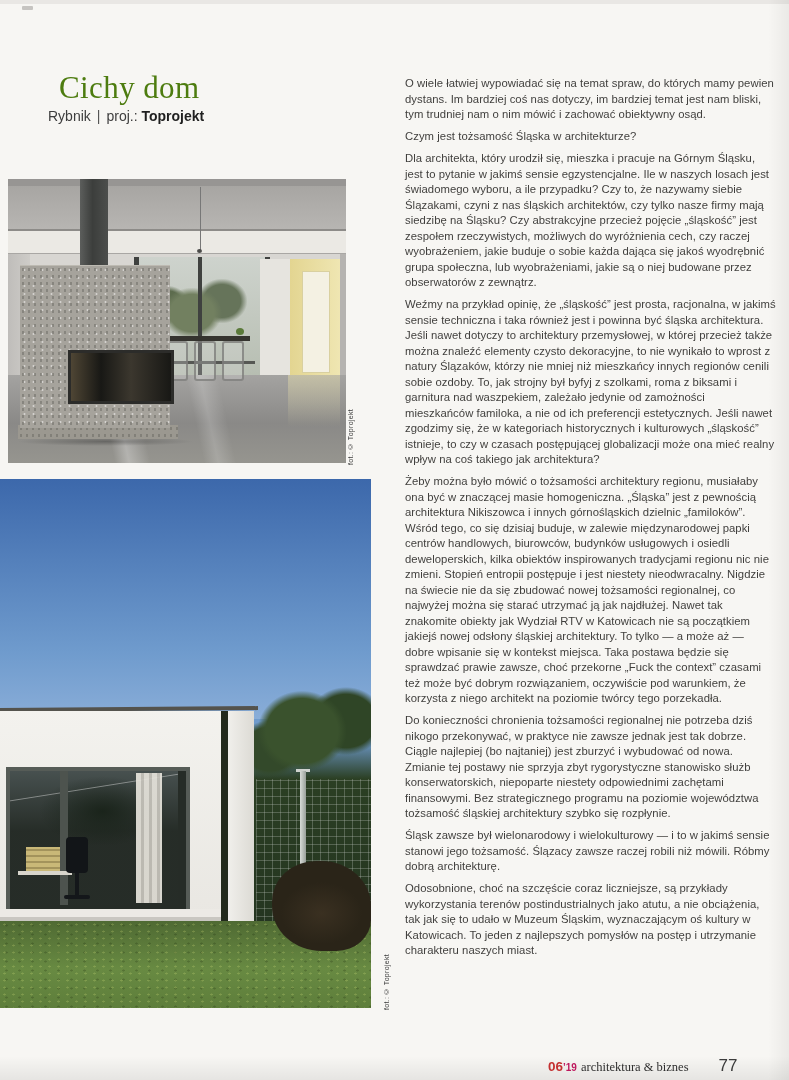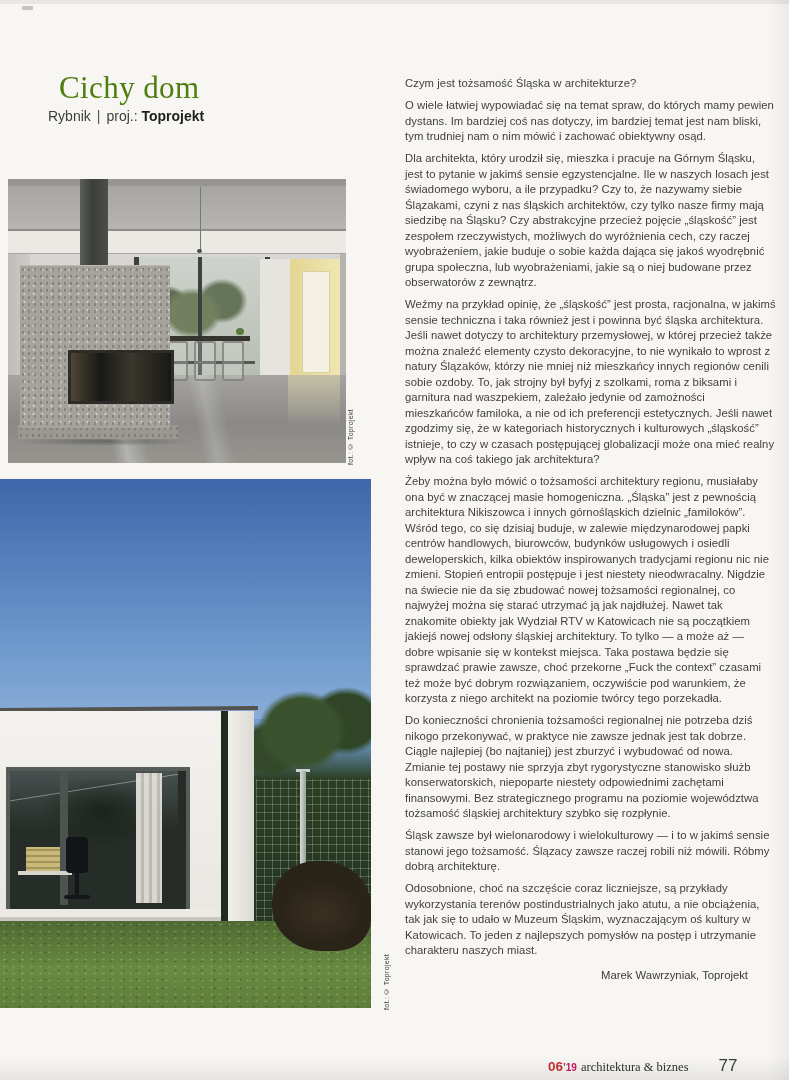--- a/index.html
+++ b/index.html
@@ -196,29 +196,28 @@
     <div class="e-chairbase"></div>
   </div>
   <div class="e-sill"></div>
   <div class="e-wallshadow"></div>
   <div class="e-lawn"></div>
   <div class="e-shrub"></div>
 </div>
 <div class="abs credit credit2">fot.: © Toprojekt</div>
 
 <div class="abs article">
+  <p>O wiele łatwiej wypowiadać się na temat spraw, do których mamy pewien dystans. Im bardziej coś nas dotyczy, im bardziej temat jest nam bliski, tym trudniej nam o nim mówić i zachować obiektywny osąd.</p>
   <p>Czym jest tożsamość Śląska w architekturze?</p>
-  <p>O wiele łatwiej wypowiadać się na temat spraw, do których mamy pewien dystans. Im bardziej coś nas dotyczy, im bardziej temat jest nam bliski, tym trudniej nam o nim mówić i zachować obiektywny osąd.</p>
   <p>Dla architekta, który urodził się, mieszka i pracuje na Górnym Śląsku, jest to pytanie w jakimś sensie egzystencjalne. Ile w naszych losach jest świadomego wyboru, a ile przypadku? Czy to, że nazywamy siebie Ślązakami, czyni z nas śląskich architektów, czy tylko nasze firmy mają siedzibę na Śląsku? Czy abstrakcyjne przecież pojęcie „śląskość” jest zespołem rzeczywistych, możliwych do wyróżnienia cech, czy raczej wyobrażeniem, jakie buduje o sobie każda dająca się jakoś wyodrębnić grupa społeczna, lub wyobrażeniami, jakie są o niej budowane przez obserwatorów z zewnątrz.</p>
   <p>Weźmy na przykład opinię, że „śląskość” jest prosta, racjonalna, w jakimś sensie techniczna i taka również jest i powinna być śląska architektura. Jeśli nawet dotyczy to architektury przemysłowej, w której przecież także można znaleźć elementy czysto dekoracyjne, to nie wynikało to wprost z natury Ślązaków, którzy nie mniej niż mieszkańcy innych regionów cenili sobie ozdoby. To, jak strojny był byfyj z szolkami, roma z biksami i garnitura nad waszpekiem, zależało jedynie od zamożności mieszkańców familoka, a nie od ich preferencji estetycznych. Jeśli nawet zgodzimy się, że w kategoriach historycznych i kulturowych „śląskość” istnieje, to czy w czasach postępującej globalizacji może ona mieć realny wpływ na coś takiego jak architektura?</p>
   <p>Żeby można było mówić o tożsamości architektury regionu, musiałaby ona być w znaczącej masie homogeniczna. „Śląska” jest z pewnością architektura Nikiszowca i innych górnośląskich dzielnic „familoków”. Wśród tego, co się dzisiaj buduje, w zalewie międzynarodowej papki centrów handlowych, biurowców, budynków usługowych i osiedli deweloperskich, kilka obiektów inspirowanych tradycjami regionu nic nie zmieni. Stopień entropii postępuje i jest niestety nieodwracalny. Nigdzie na świecie nie da się zbudować nowej tożsamości regionalnej, co najwyżej można się starać utrzymać ją jak najdłużej. Nawet tak znakomite obiekty jak Wydział RTV w Katowicach nie są początkiem jakiejś nowej odsłony śląskiej architektury. To tylko — a może aż — dobre wpisanie się w kontekst miejsca. Taka postawa będzie się sprawdzać prawie zawsze, choć przekorne „Fuck the context” czasami też może być dobrym rozwiązaniem, oczywiście pod warunkiem, że korzysta z niego architekt na poziomie twórcy tego porzekadła.</p>
   <p>Do konieczności chronienia tożsamości regionalnej nie potrzeba dziś nikogo przekonywać, w praktyce nie zawsze jednak jest tak dobrze. Ciągle najlepiej (bo najtaniej) jest zburzyć i wybudować od nowa. Zmianie tej postawy nie sprzyja zbyt rygorystyczne stanowisko służb konserwatorskich, niepoparte niestety odpowiednimi zachętami finansowymi. Bez strategicznego programu na poziomie województwa tożsamość śląskiej architektury szybko się rozpłynie.</p>
   <p>Śląsk zawsze był wielonarodowy i wielokulturowy — i to w jakimś sensie stanowi jego tożsamość. Ślązacy zawsze raczej robili niż mówili. Róbmy dobrą architekturę.</p>
   <p>Odosobnione, choć na szczęście coraz liczniejsze, są przykłady wykorzystania terenów postindustrialnych jako atutu, a nie obciążenia, tak jak się to udało w Muzeum Śląskim, wyznaczającym oś kultury w Katowicach. To jeden z najlepszych pomysłów na postęp i utrzymanie charakteru naszych miast.</p>
-  <div class="byline">Marek Wawrzyniak, Toprojekt</div>
 </div>
 
 <div class="abs footer">
   <span class="issue">06</span>
   <span class="year">’19</span>
   <span class="mag">architektura &amp; biznes</span>
   <span class="pnum">77</span>
 </div>
 
 </body></html>

